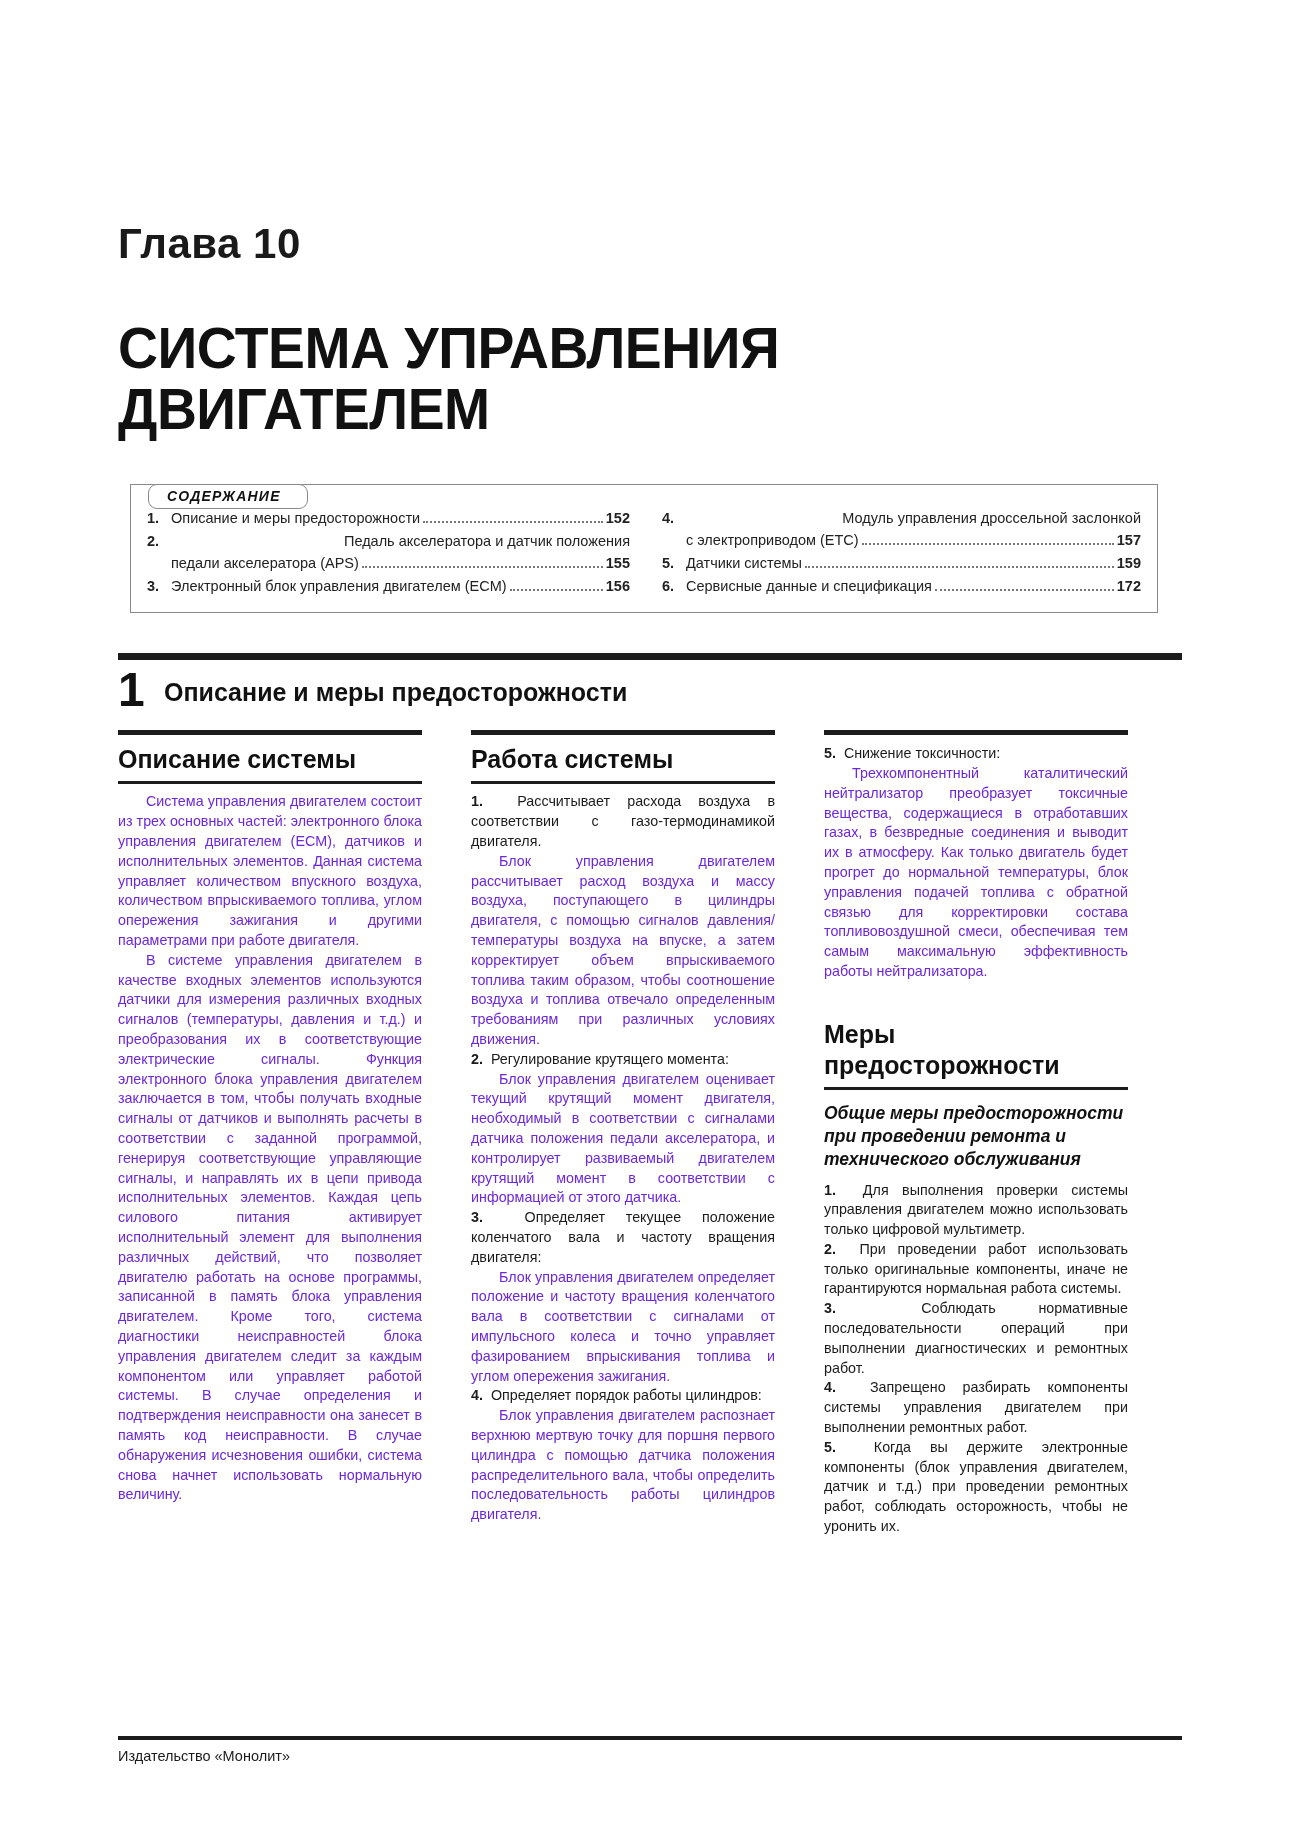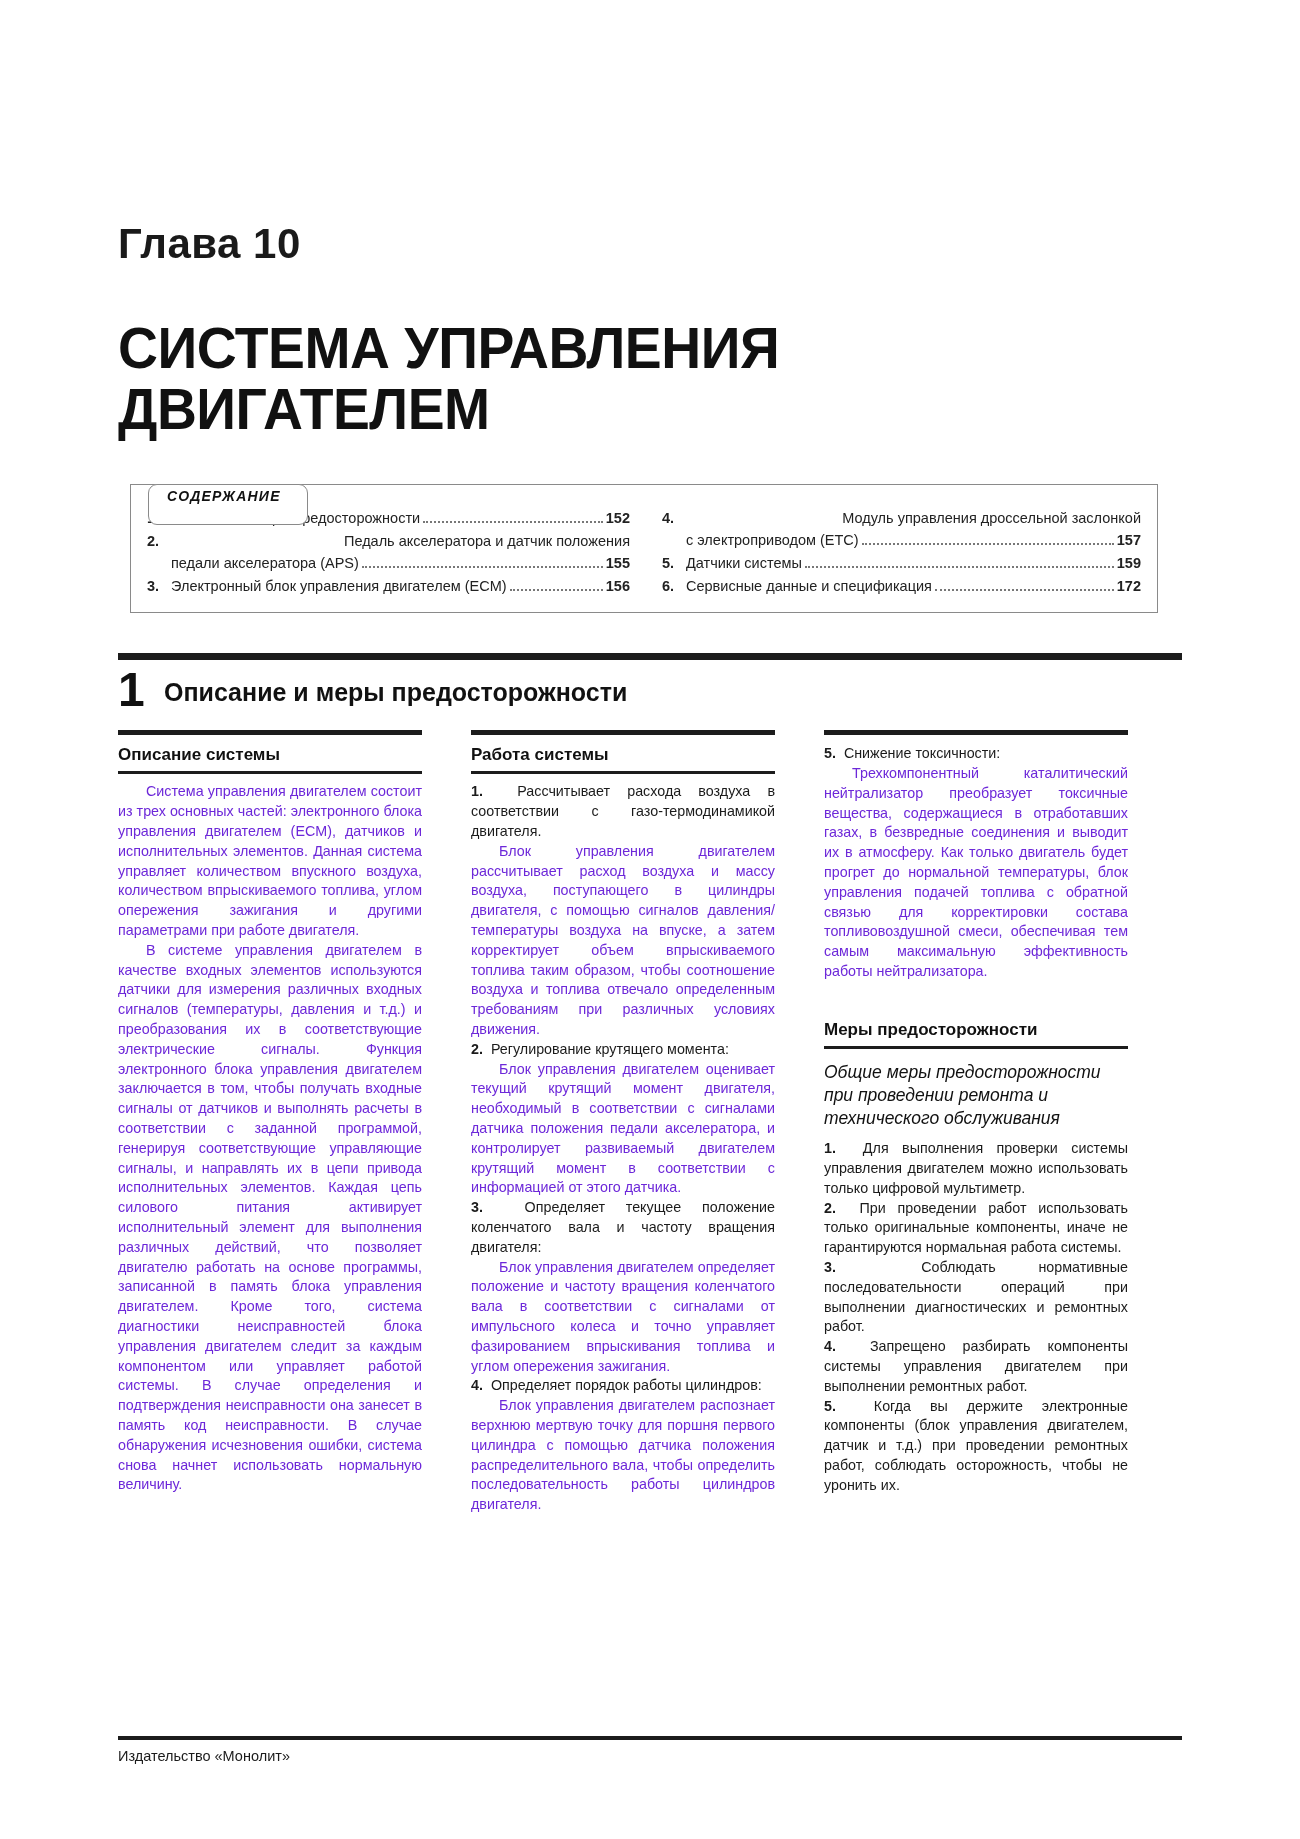--- a/index.html
+++ b/index.html
@@ -59,21 +59,21 @@
     margin-left: 12px;
     width: 1028px;
   }
   .toc-tab {
     position: absolute;
     left: 18px;
     top: 0;
     background: #ffffff;
     border: 1px solid #8a8a8a;
     border-radius: 9px;
-    padding: 3px 26px 20px 18px;
+    padding: 3px 26px 4px 18px;
     font-size: 14px;
     font-weight: 700;
     font-style: italic;
     letter-spacing: 1.2px;
     z-index: 3;
   }
   .toc-box {
     border: 1px solid #8a8a8a;
     margin-top: 13px;
     padding: 22px 16px 14px 16px;
@@ -167,21 +167,21 @@
 
   .rule-med {
     height: 5px;
     background: #1c1c1c;
   }
   .rule-thin {
     height: 3px;
     background: #1c1c1c;
   }
   .col-head {
-    font-size: 17px;
+    font-size: 25px;
     font-weight: 700;
     line-height: 1.25;
     padding: 7px 0 6px 0;
     color: #111;
   }
   .col-head.first { padding-top: 9px; }
 
   p.body {
     font-size: 14.3px;
     line-height: 1.385;
@@ -195,21 +195,21 @@
     font-size: 14.3px;
     line-height: 1.385;
     text-align: justify;
     margin: 0;
     color: #1b1b1b;
   }
   p.numbered b { font-weight: 700; }
   .spacer-head { margin-top: 30px; }
   .sub-italic {
     font-size: 17.5px;
-    font-weight: 400;
+    font-weight: 700;
     font-style: italic;
     line-height: 1.3;
     margin: 12px 0 10px 0;
     color: #111;
   }
 
   
   .footer {
     position: absolute;
     left: 118px;

